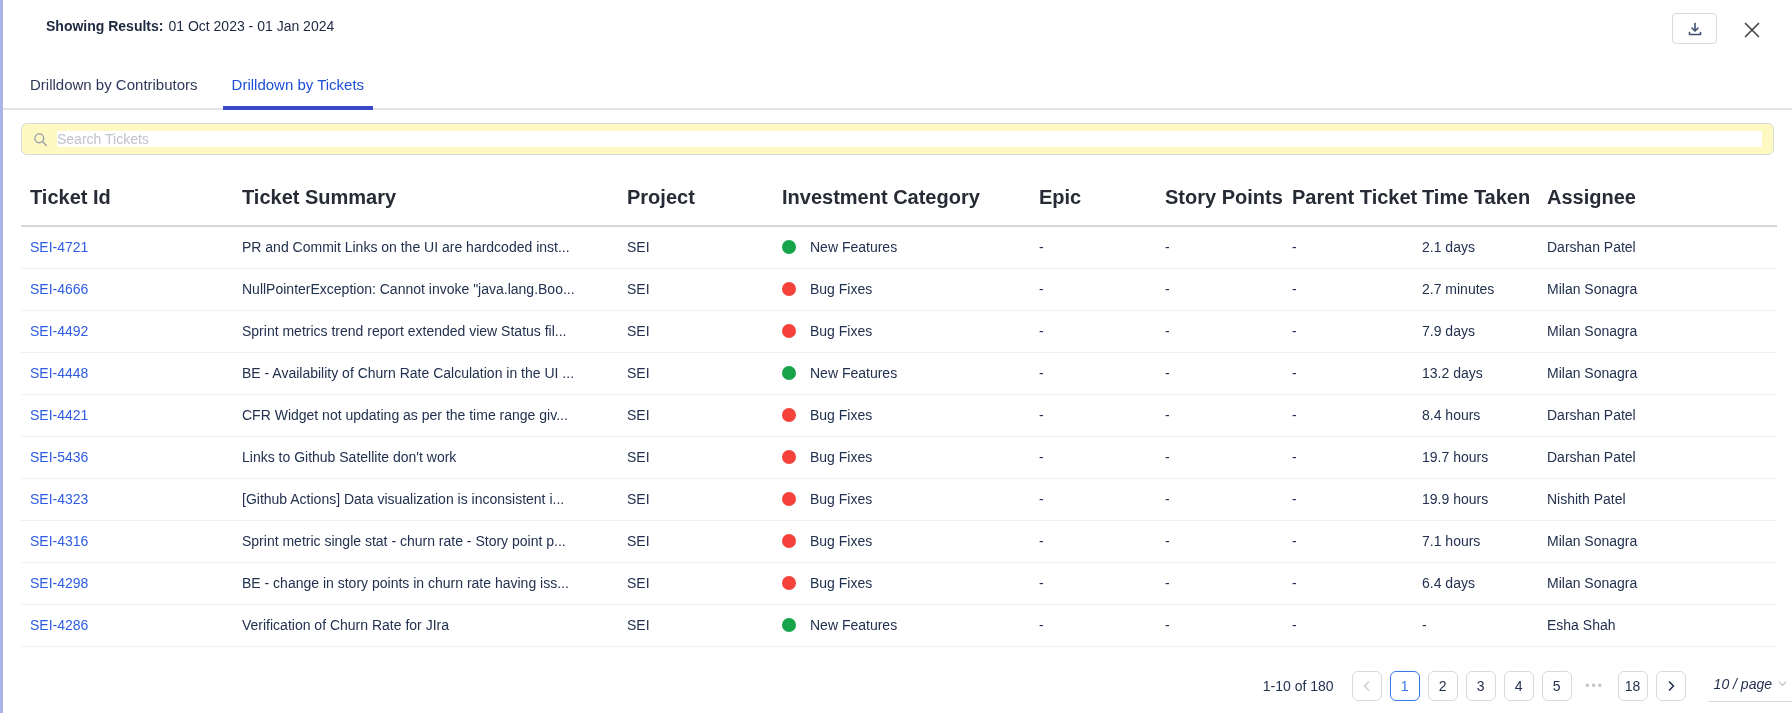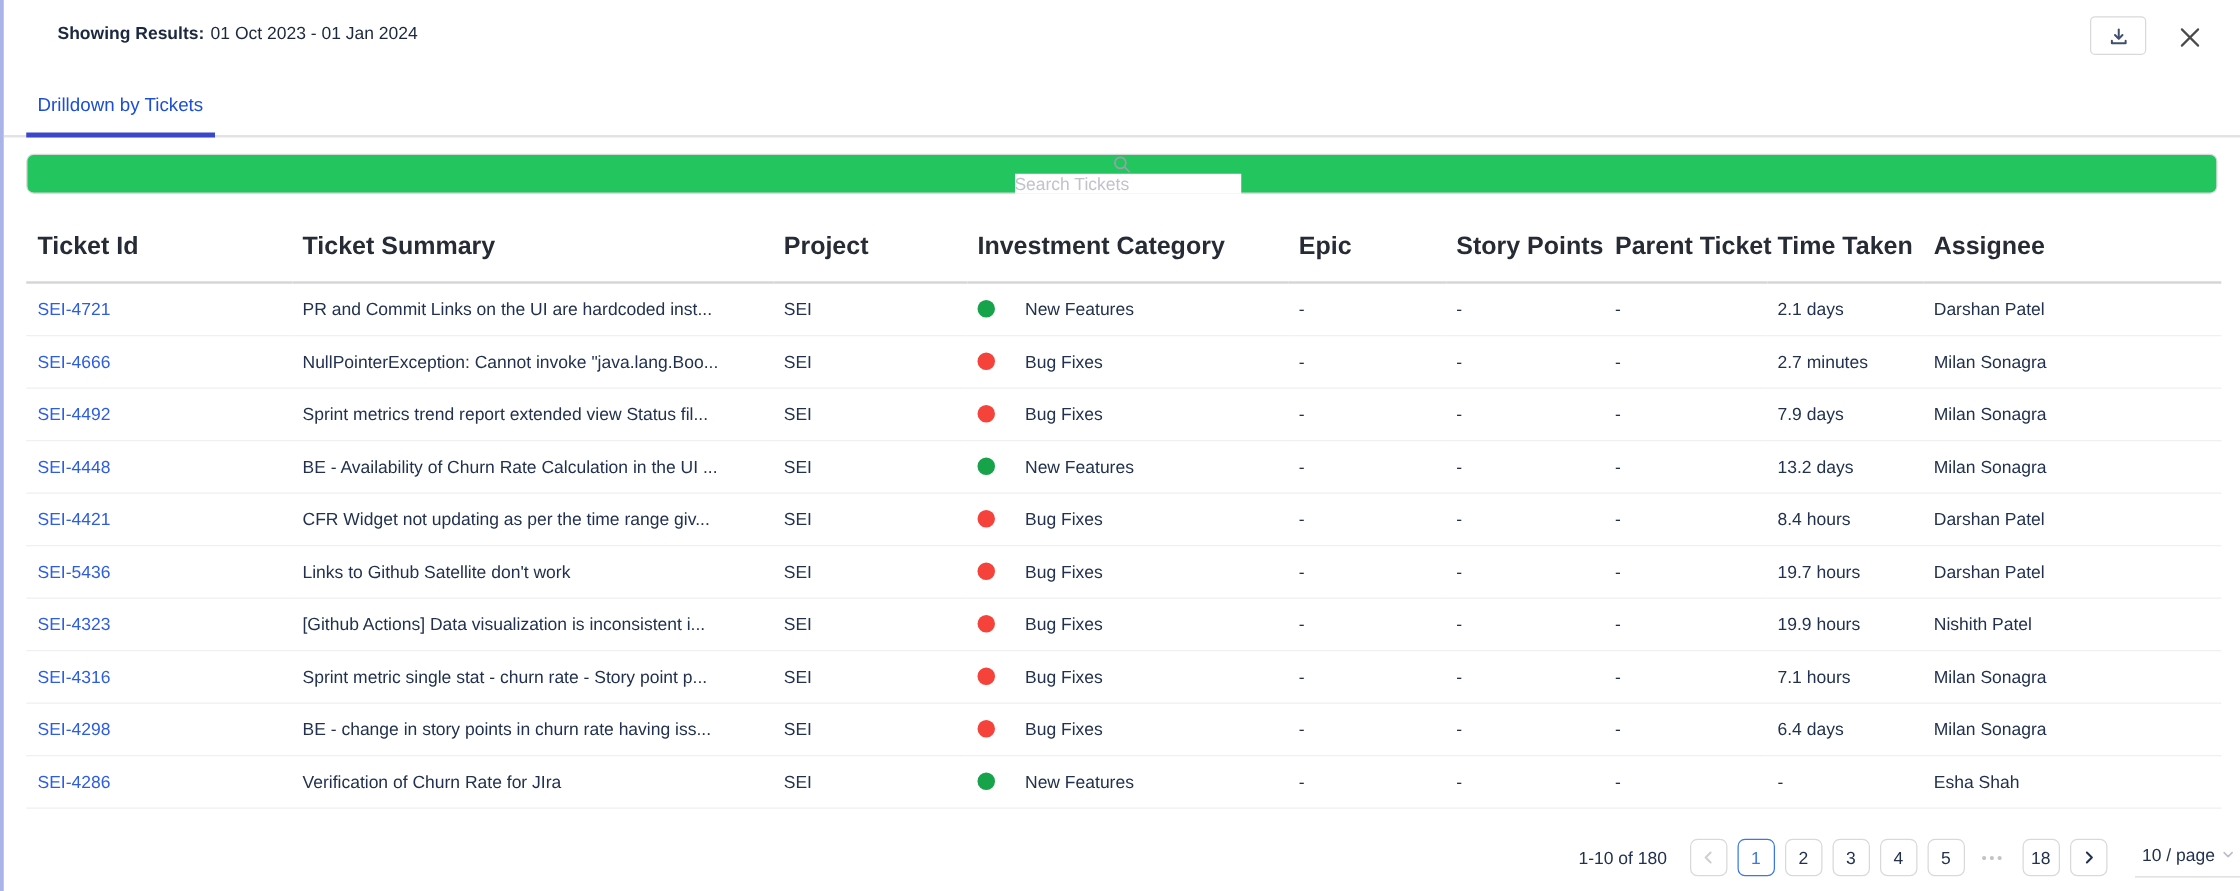--- a/index.html
+++ b/index.html
@@ -29,21 +29,21 @@
   .tab {
     font-size:15px; color:#2e3a59; padding:10px 9px 13px 9px; margin-bottom:-2px;
     cursor:pointer; border-bottom:4px solid transparent; white-space:nowrap;
   }
   .tab + .tab { margin-left:16px; }
   .tab.active { font-weight:400; color:#1d4ed8; border-bottom-color:#3b47c9; }
 
   
   .search-wrap {
     margin:13px 18px 0 18px; height:32px; border:1px solid #d9d9d9; border-radius:6px;
-    display:flex; align-items:center; padding:0 11px; background:#22c55e;flex-direction:column;
+    display:flex; align-items:center; padding:0 11px; background:#fef9c3;
   }
   .search-wrap input {
     border:none; outline:none; flex:1; font-size:14px; margin-left:9px;
     font-family:"Liberation Sans", sans-serif; color:#22314f;
   }
   .search-wrap input::placeholder { color:#c0c3cc; }
 
   
   table { width:1756px; margin:14px 18px 0 18px; border-collapse:collapse; table-layout:fixed; }
   col.c1{width:213px;} col.c2{width:385px;} col.c3{width:155px;} col.c4{width:257px;}
@@ -53,38 +53,38 @@
     padding:17px 8px 16px 8px; border-bottom:2px solid #d6d6d6; white-space:nowrap;
   }
   thead th:first-child, tbody td:first-child { padding-left:9px; }
   tbody td {
     font-size:14px; color:#22314f; padding:11px 8px; border-bottom:1px solid #f0f0f0;
     white-space:nowrap; overflow:hidden; text-overflow:ellipsis; height:42px;
   }
   .ticket-link { color:#2d5ce5; text-decoration:none; cursor:pointer; }
   .cat-cell { display:flex; align-items:center; }
   .dot { width:14px; height:14px; border-radius:50%; display:inline-block; flex:0 0 auto; }
-  .cat-label { margin-left:24px; }
+  .cat-label { margin-left:14px; }
 
   
   .pagination { display:flex; align-items:center; justify-content:flex-end; margin-top:24px; }
   .page-summary { font-size:14px; color:#22314f; margin-right:14px; }
   .page-btn {
     min-width:30px; height:30px; margin:0 4px; background:#fff; border:1px solid #d9d9d9;
     border-radius:6px; font-size:14px; color:#22314f; cursor:pointer;
     display:inline-flex; align-items:center; justify-content:center;
     font-family:"Liberation Sans", sans-serif;
   }
   .page-btn.active { border-color:#3b78e7; color:#3b78e7; }
   .page-ellipsis { margin:0 4px; min-width:30px; text-align:center; color:#c4c4c4; font-size:12px; letter-spacing:2px; }
   .page-btn.nav svg { display:block; }
   .page-btn.disabled { cursor:default; }
   .page-size {
     margin-left:18px; display:flex; align-items:center; gap:5px; cursor:pointer;
-    font-size:14px; color:#22314f; border-bottom:1px solid #d9d9d9; padding:5px 4px 9px 6px;
+    font-size:14px; color:#22314f; border-bottom:1px solid #d9d9d9; padding:5px 4px 9px 6px;font-style:italic;
   }
 </style>
 </head>
 <body>
 
 <div class="top-bar">
   <div class="showing-results">
     <span class="bold">Showing Results:</span><span>01 Oct 2023 - 01 Jan 2024</span>
   </div>
   <div class="top-actions">
@@ -102,20 +102,21 @@
         <svg width="20" height="20" viewBox="0 0 20 20" fill="none" stroke="#4a4a4a" stroke-width="1.7" stroke-linecap="round">
           <path d="M3.5 3.5 L16.5 16.5"></path>
             <path d="M16.5 3.5 L3.5 16.5"></path>
         </svg>
       </span>
     </button>
   </div>
 </div>
 
 <div class="tabs">
+  <div class="tab">Drilldown by Contributors</div>
   <div class="tab active">Drilldown by Tickets</div>
 </div>
 
 <div class="search-wrap">
   <span style="display:flex">
     <svg width="15" height="15" viewBox="0 0 15 15" fill="none" stroke="#9aa0ab" stroke-width="1.4" stroke-linecap="round">
       <circle cx="6.3" cy="6.3" r="4.4"></circle>
         <path d="M9.7 9.7 L13.4 13.4"></path>
     </svg>
   </span>

